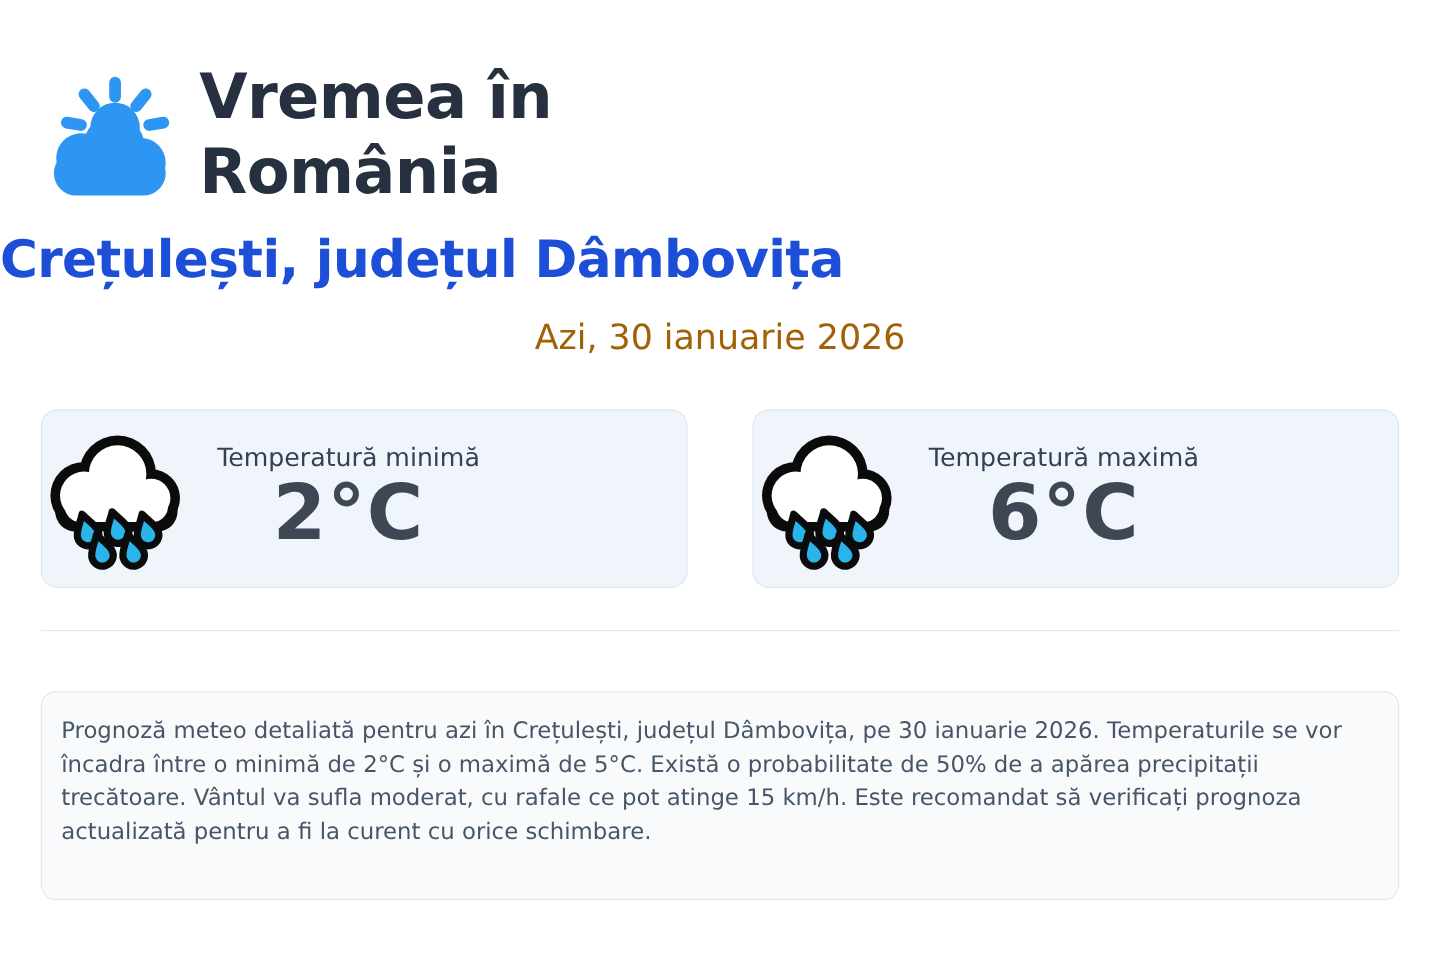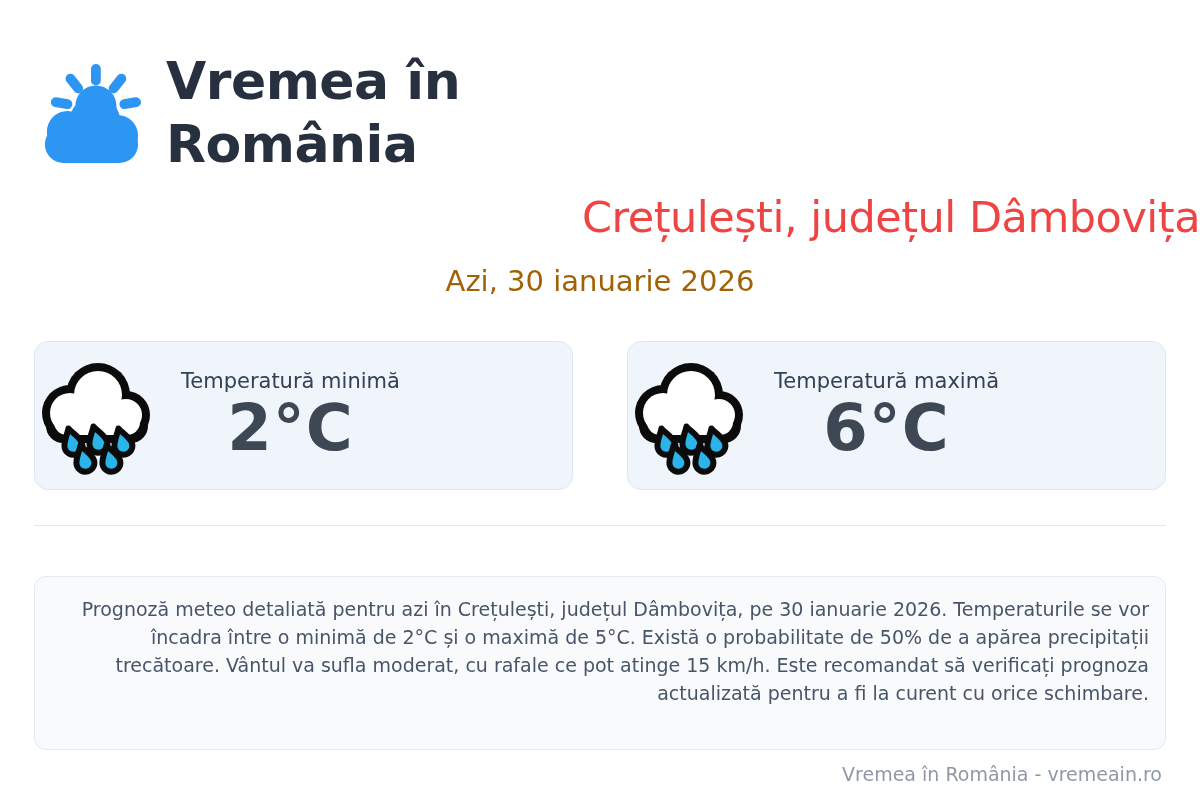--- a/index.html
+++ b/index.html
@@ -6,22 +6,22 @@
   html, body { width: 1200px; height: 800px; background: #ffffff;
     font-family: "DejaVu Sans", "Liberation Sans", sans-serif; }
   .page { position: relative; width: 1200px; height: 800px; overflow: hidden; background: #fff; }
 
   
   .brand { position: absolute; left: 40px; top: 50px; display: flex; align-items: center; gap: 24px; cursor: pointer; }
   .brand-icon svg { display: block; width: 102px; height: 106px; }
   .brand-text { font-size: 52px; font-weight: 700; color: #27303f; line-height: 1.22; letter-spacing: -0.5px; }
 
   
-  .page-title { position: absolute; top: 192px; left: 0; width: 100%; text-align: right;
-    font-size: 43px; font-weight: 400; color: #ef4444; letter-spacing: -0.5px; }
+  .page-title { position: absolute; top: 192px; left: 0; width: 100%; text-align: left;
+    font-size: 43px; font-weight: 700; color: #1d4ed8; letter-spacing: -0.5px; }
   .page-subtitle { position: absolute; top: 264px; left: 0; width: 100%; text-align: center;
     font-size: 29px; font-weight: 400; color: #a16207; }
 
   
   .cards { position: absolute; top: 341px; left: 34px; width: 1132px; display: flex; gap: 54px; }
   .card { flex: 1; height: 149px; background: #f0f5fc; border: 1px solid #dde7f3; border-radius: 14px;
     display: flex; align-items: center; }
   .card svg { display: block; width: 124px; height: 118px; flex: 0 0 auto; }
   .card-text { display: flex; flex-direction: column; align-items: center; margin-left: 22px; }
   .card-label { font-size: 21px; color: #334155; margin-bottom: 2px; }
@@ -30,21 +30,21 @@
   
   .divider { position: absolute; top: 525px; left: 34px; width: 1132px; height: 1px; background: #e2e8f0; }
   .stats { position: absolute; top: 541px; left: 40px; width: 1120px;
     display: grid; grid-template-columns: 1fr 1fr 1fr; font-size: 19px; color: #475569; }
   .stat-left { text-align: left; }
   .stat-center { text-align: center; }
   .stat-right { text-align: right; }
 
   
   .desc-box { position: absolute; top: 576px; left: 34px; width: 1132px; height: 174px;
-    background: #f8fafb; border: 1px solid #e5e9ee; border-radius: 12px; padding: 18px 16px; text-align: right; }
+    background: #f8fafb; border: 1px solid #e5e9ee; border-radius: 12px; padding: 18px 16px; }
   .desc-text { font-size: 19px; line-height: 28px; color: #475569; }
 
   
   .footer { position: absolute; top: 763px; right: 38px; font-size: 19px; color: #8f99a5; }
 </style>
 </head>
 <body>
 
 <div class="page">
 
@@ -135,15 +135,14 @@
     </div>
 
   </div>
 
   <div class="divider"></div>
 
   <div class="desc-box">
     <p class="desc-text">Prognoză meteo detaliată pentru azi în Crețulești, județul Dâmbovița, pe 30 ianuarie 2026. Temperaturile se vor încadra între o minimă de 2°C și o maximă de 5°C. Există o probabilitate de 50% de a apărea precipitații trecătoare. Vântul va sufla moderat, cu rafale ce pot atinge 15 km/h. Este recomandat să verificați prognoza actualizată pentru a fi la curent cu orice schimbare.</p>
   </div>
 
-  <div class="footer">Vremea în România - vremeain.ro</div>
 
 </div>
 
 </body></html>

